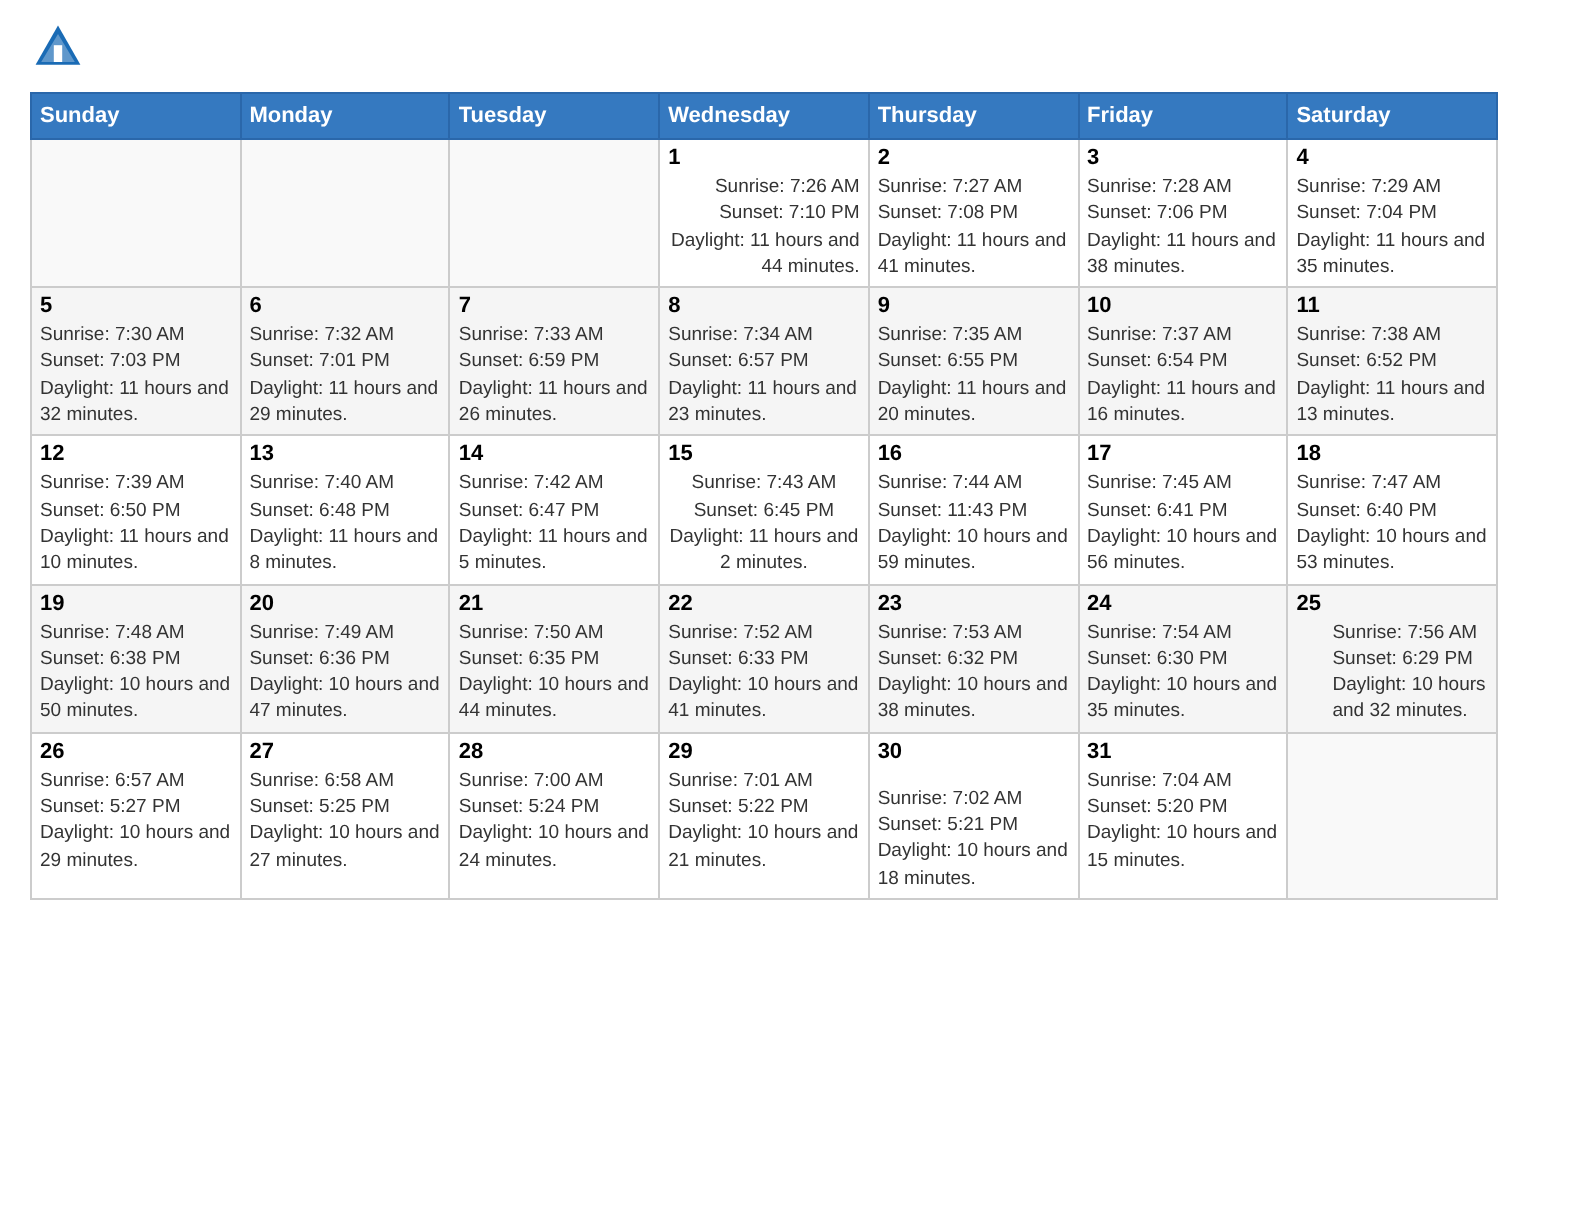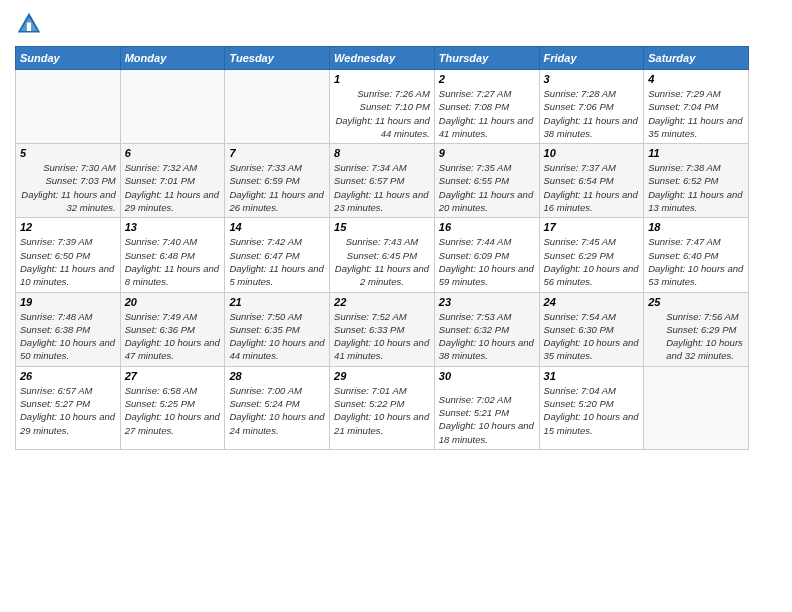--- a/index.html
+++ b/index.html
@@ -6,21 +6,20 @@
     body {
       font-family: Arial, sans-serif;
       background: #fff;
       width: 792px;
       height: 612px;
       overflow: hidden;
     }
     .container {
       width: 764px;
       padding: 10px 15px 10px 15px;
-      font-style: italic;
     }
     .header {
       display: flex;
       justify-content: space-between;
       align-items: flex-start;
       margin-bottom: 8px;
     }
     .logo {
       display: flex;
       align-items: center;
@@ -149,21 +148,21 @@
           <td>
             <span class="day-num">4</span>
             <div class="day-info" style="white-space: pre-line;">Sunrise: 7:29 AM
 Sunset: 7:04 PM
 Daylight: 11 hours and 35 minutes.</div>
           </td>
         </tr>
         <tr>
           <td>
             <span class="day-num">5</span>
-            <div class="day-info" style="white-space: pre-line; text-align: right;">Sunrise: 7:30 AM
+            <div class="day-info" style="white-space: pre-line;">Sunrise: 7:30 AM
 Sunset: 7:03 PM
 Daylight: 11 hours and 32 minutes.</div>
           </td>
           <td>
             <span class="day-num">6</span>
             <div class="day-info" style="white-space: pre-line;">Sunrise: 7:32 AM
 Sunset: 7:01 PM
 Daylight: 11 hours and 29 minutes.</div>
           </td>
           <td>
@@ -218,27 +217,27 @@
           </td>
           <td>
             <span class="day-num">15</span>
             <div class="day-info" style="white-space: pre-line; text-align: center;">Sunrise: 7:43 AM
 Sunset: 6:45 PM
 Daylight: 11 hours and 2 minutes.</div>
           </td>
           <td>
             <span class="day-num">16</span>
             <div class="day-info" style="white-space: pre-line;">Sunrise: 7:44 AM
-Sunset: 6:09 PM
+Sunset: 11:43 PM
 Daylight: 10 hours and 59 minutes.</div>
           </td>
           <td>
             <span class="day-num">17</span>
             <div class="day-info" style="white-space: pre-line;">Sunrise: 7:45 AM
-Sunset: 6:29 PM
+Sunset: 6:41 PM
 Daylight: 10 hours and 56 minutes.</div>
           </td>
           <td>
             <span class="day-num">18</span>
             <div class="day-info" style="white-space: pre-line;">Sunrise: 7:47 AM
 Sunset: 6:40 PM
 Daylight: 10 hours and 53 minutes.</div>
           </td>
         </tr>
         <tr>

